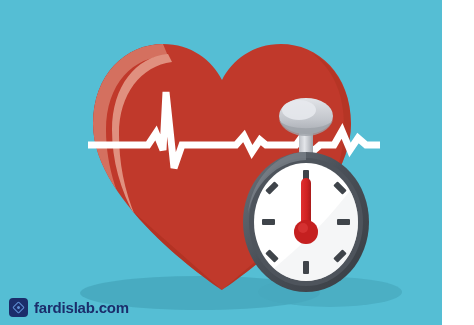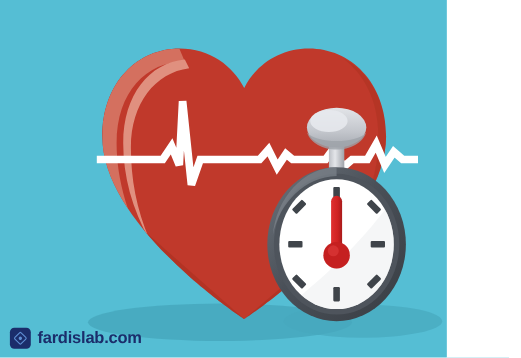--- a/index.html
+++ b/index.html
@@ -2,21 +2,21 @@
 <html><head>
 <meta charset="utf-8">
 <style>
   html, body {
     margin: 0;
     padding: 0;
     background: #ffffff;
   }
   #stage {
     position: relative;
-    width: 406px;
+    width: 442px;
     height: 325px;
     overflow: hidden;
     font-family: "Liberation Sans", sans-serif;
     background: #55bed4;
   }
   #art {
     position: absolute;
     inset: 0;
     width: 474px;
     height: 325px;

